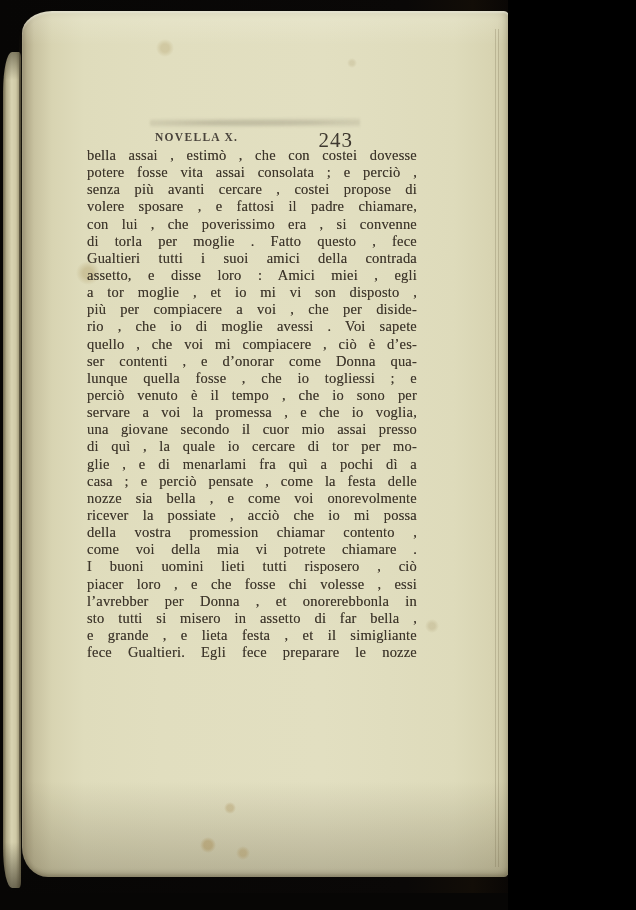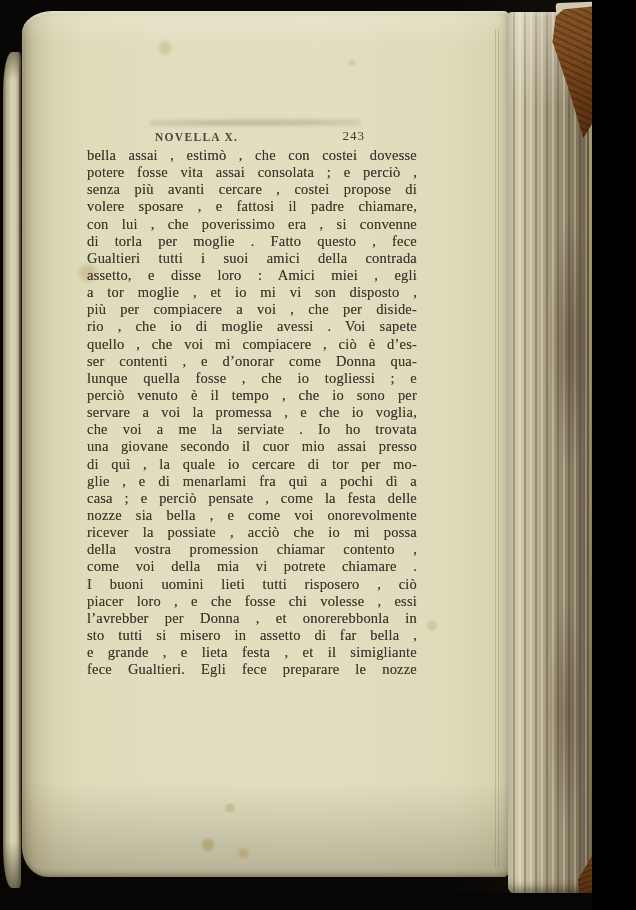--- a/index.html
+++ b/index.html
@@ -1,16 +1,16 @@
 <!DOCTYPE html>
 <html><head>
 <meta charset="utf-8">
 <style>
   html,body{margin:0;padding:0;background:#000;}
-  .screen{position:relative;width:592px;height:910px;background:#bef264;overflow:hidden;
+  .screen{position:relative;width:508px;height:910px;background:#bef264;overflow:hidden;
           font-family:"Liberation Serif","DejaVu Serif",serif;}
 
   
   .backdrop{position:absolute;inset:0;
     background:linear-gradient(90deg,#070605 0%,#0a0807 80%,#120d07 93%,#0a0705 100%);}
 
   
   .adjacent-page{position:absolute;left:3px;top:52px;width:18px;height:836px;
     border-radius:9px 2px 2px 9px/40px 6px 6px 40px;
     background:
@@ -45,21 +45,21 @@
 
   
   .ghost{position:absolute;left:150px;top:117px;width:210px;height:12px;filter:blur(1.2px);
     background-image:
       radial-gradient(ellipse at 28% 50%,rgba(105,98,80,.25),rgba(105,98,80,0) 62%),
       radial-gradient(ellipse at 78% 45%,rgba(105,98,80,.22),rgba(105,98,80,0) 60%);}
 
   .running-head{position:absolute;left:57px;top:128px;width:312px;height:18px;}
   .novella-title{position:absolute;left:98px;top:3px;font-size:11.5px;font-weight:700;
     letter-spacing:1.3px;color:#4a443c;white-space:nowrap;}
-  .page-number{position:absolute;right:4px;top:0;font-size:13px;color:#3e382f;letter-spacing:1px;}
+  .page-number{position:absolute;right:16px;top:0;font-size:21px;color:#3e382f;letter-spacing:1px;}
 
   .text-block{position:absolute;left:57px;top:147px;width:330px;color:#3d362b;margin-left:30px;}
   .line{height:17.15px;line-height:17.15px;font-size:14.5px;word-spacing:1px;letter-spacing:.2px;
     text-align:justify;text-align-last:justify;text-justify:inter-word;overflow:hidden;
     text-shadow:0 0 .4px rgba(60,50,40,.55);}
 
   
   .fore-edge{position:absolute;left:508px;top:12px;width:84px;height:882px;
     border-radius:4px 10px 12px 8px;
     background:
@@ -123,21 +123,20 @@
       <div class="line">Gualtieri tutti i suoi amici della contrada</div>
       <div class="line">assetto, e disse loro : Amici miei , egli</div>
       <div class="line">a tor moglie , et io mi vi son disposto ,</div>
       <div class="line">più per compiacere a voi , che per diside-</div>
       <div class="line">rio , che io di moglie avessi . Voi sapete</div>
       <div class="line">quello , che voi mi compiacere , ciò è d’es-</div>
       <div class="line">ser contenti , e d’onorar come Donna qua-</div>
       <div class="line">lunque quella fosse , che io togliessi ; e</div>
       <div class="line">perciò venuto è il tempo , che io sono per</div>
       <div class="line">servare a voi la promessa , e che io voglia,</div>
-      <div class="line">che voi a me la serviate . Io ho trovata</div>
       <div class="line">una giovane secondo il cuor mio assai presso</div>
       <div class="line">di quì , la quale io cercare di tor per mo-</div>
       <div class="line">glie , e di menarlami fra quì a pochi dì a</div>
       <div class="line">casa ; e perciò pensate , come la festa delle</div>
       <div class="line">nozze sia bella , e come voi onorevolmente</div>
       <div class="line">ricever la possiate , acciò che io mi possa</div>
       <div class="line">della vostra promession chiamar contento ,</div>
       <div class="line">come voi della mia vi potrete chiamare .</div>
       <div class="line">I buoni uomini lieti tutti risposero , ciò</div>
       <div class="line">piacer loro , e che fosse chi volesse , essi</div>

